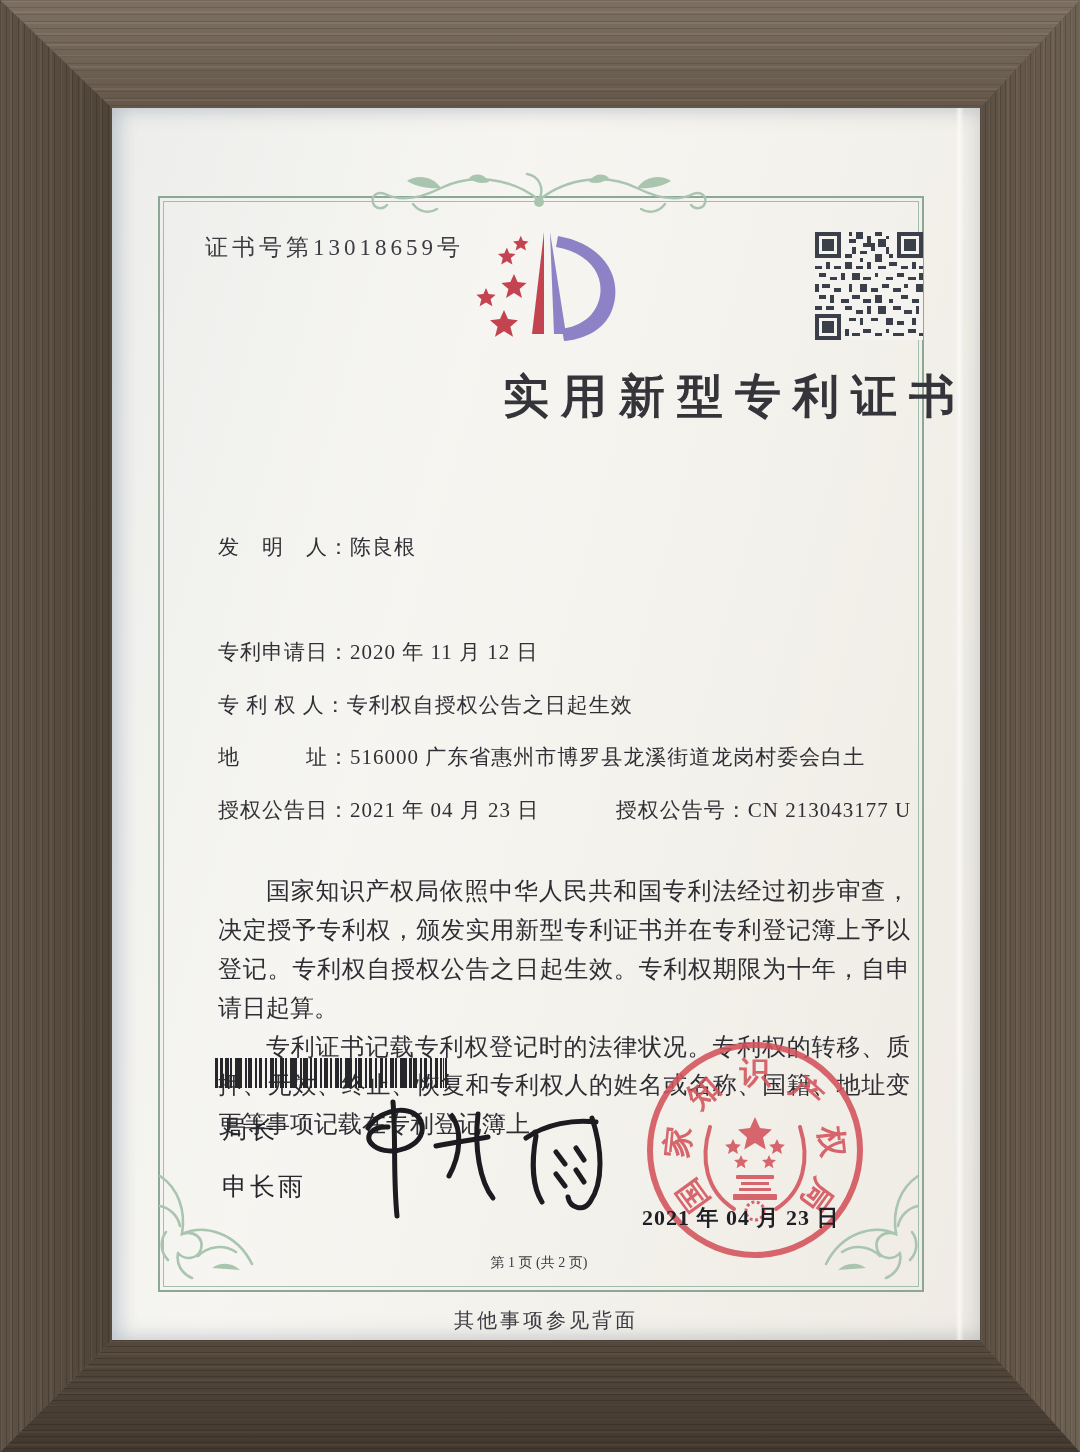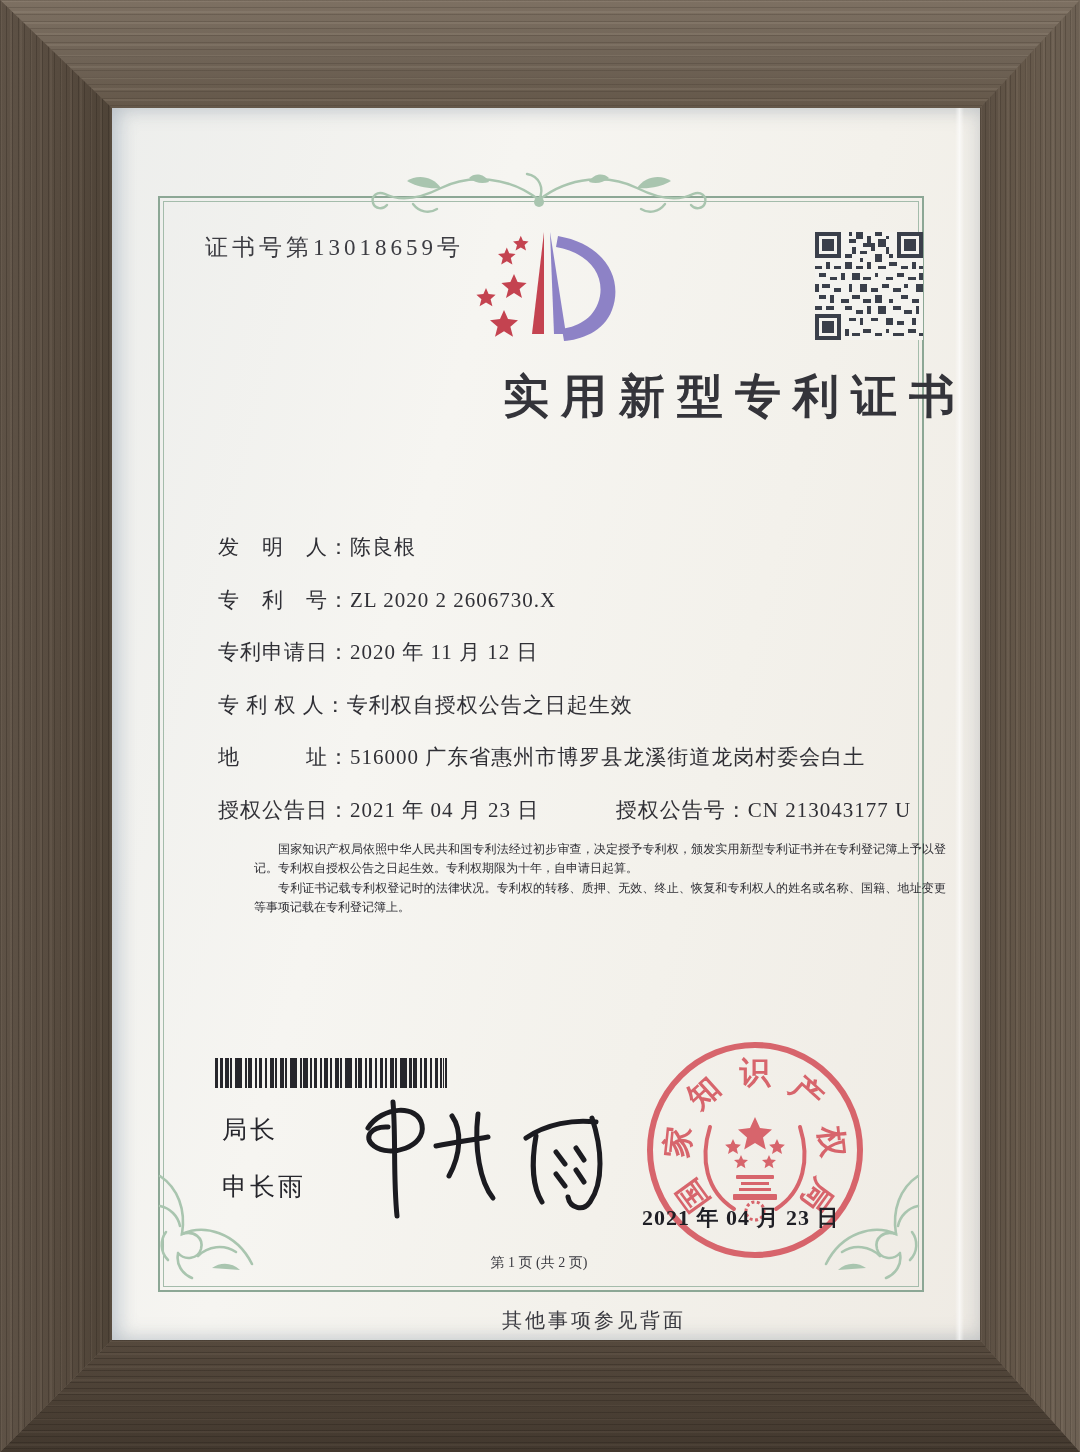--- a/index.html
+++ b/index.html
@@ -42,35 +42,35 @@
   .cert-border{position:absolute;left:46px;top:88px;width:762px;height:1092px;
     border:2px solid #8ca795;}
   .cert-border::before{content:"";position:absolute;inset:3px;border:1px solid #a4bcab;}
   
   .abs{position:absolute;}
   .cert-no{left:93px;top:124px;font-size:23px;letter-spacing:4px;color:#3c3c42;}
   .title{left:46px;top:258px;width:762px;text-align:right;font-size:46px;font-weight:700;
     letter-spacing:12px;color:#34343a;margin-left:47px;}
   .row{left:106px;font-size:21px;color:#303036;white-space:nowrap;letter-spacing:1px;}
   .row b{font-weight:400;}
-  .paras{left:106px;top:732px;width:692px;font-size:12px;line-height:1.62;color:#2e2e34;
-    text-align:justify;margin-left:36px;}
+  .paras{left:106px;top:764px;width:692px;font-size:24px;line-height:1.62;color:#2e2e34;
+    text-align:justify;}
   .paras p{margin:0;text-indent:2em;}
   .barcode{left:103px;top:950px;width:232px;height:30px;
     background:
       repeating-linear-gradient(90deg,#26262b 0 2px,transparent 2px 5px),
       repeating-linear-gradient(90deg,#26262b 0 3px,transparent 3px 11px),
       repeating-linear-gradient(90deg,transparent 0 7px,#26262b 7px 8px,transparent 8px 17px);}
   .director{left:110px;font-size:25px;color:#26262c;
     font-family:"Liberation Sans","DejaVu Sans",sans-serif;letter-spacing:3px;}
   .seal-date{left:530px;top:1095px;font-size:22px;font-weight:700;color:#1f1f25;
     letter-spacing:1px;z-index:5;}
   .page-info{left:46px;top:1146px;width:762px;text-align:center;font-size:14px;color:#3a3a40;}
   .footer-note{left:0;top:1199px;width:868px;text-align:center;font-size:20px;
-    letter-spacing:3px;color:#3a3a40;padding-left:48px;}
+    letter-spacing:3px;color:#3a3a40;}
   .flourish{color:#a9c5af;}
   .seal-svg{opacity:.88;}
   .sig-svg path{stroke:#1b1b20;stroke-width:5;fill:none;stroke-linecap:round;}
 </style>
 </head>
 <body>
 
 <div class="photo">
 
   <div class="frame frame-top"></div>
@@ -161,23 +161,20 @@
           M0,20h2v1h-2z M3,20h2v1h-2z M8,20h2v1h-2z M11,21h2v1h-2z M14,20h1v2h-1z M17,20h2v2h-2z M21,20h2v1h-2z M24,21h2v1h-2z M27,20h1v2h-1z
           M9,23h2v1h-2z M12,23h1v2h-1z M15,23h2v1h-2z M19,23h2v2h-2z M22,24h2v1h-2z M26,23h1v2h-1z
           M8,26h1v2h-1z M10,27h2v1h-2z M13,26h2v1h-2z M16,27h2v1h-2z M19,26h1v1h-1z M21,27h3v1h-3z M25,26h2v1h-2z M28,27h1v1h-1z"></path>
       </g>
     </svg>
 
     <div class="abs title">实用新型专利证书</div>
 
     <div class="abs row" style="top:425px;">
       <b>发　明　人：</b><span>陈良根</span>
-    </div>
-    <div class="abs row" style="top:478px;">
-      <b>专　利　号：</b><span>ZL 2020 2 2606730.X</span>
     </div>
     <div class="abs row" style="top:530px;">
       <b>专利申请日：</b><span>2020 年 11 月 12 日</span>
     </div>
     <div class="abs row" style="top:583px;">
       <b>专 利 权 人：</b><span>专利权自授权公告之日起生效</span>
     </div>
     <div class="abs row" style="top:635px;">
       <b>地　　　址：</b><span>516000 广东省惠州市博罗县龙溪街道龙岗村委会白土</span>
     </div>

